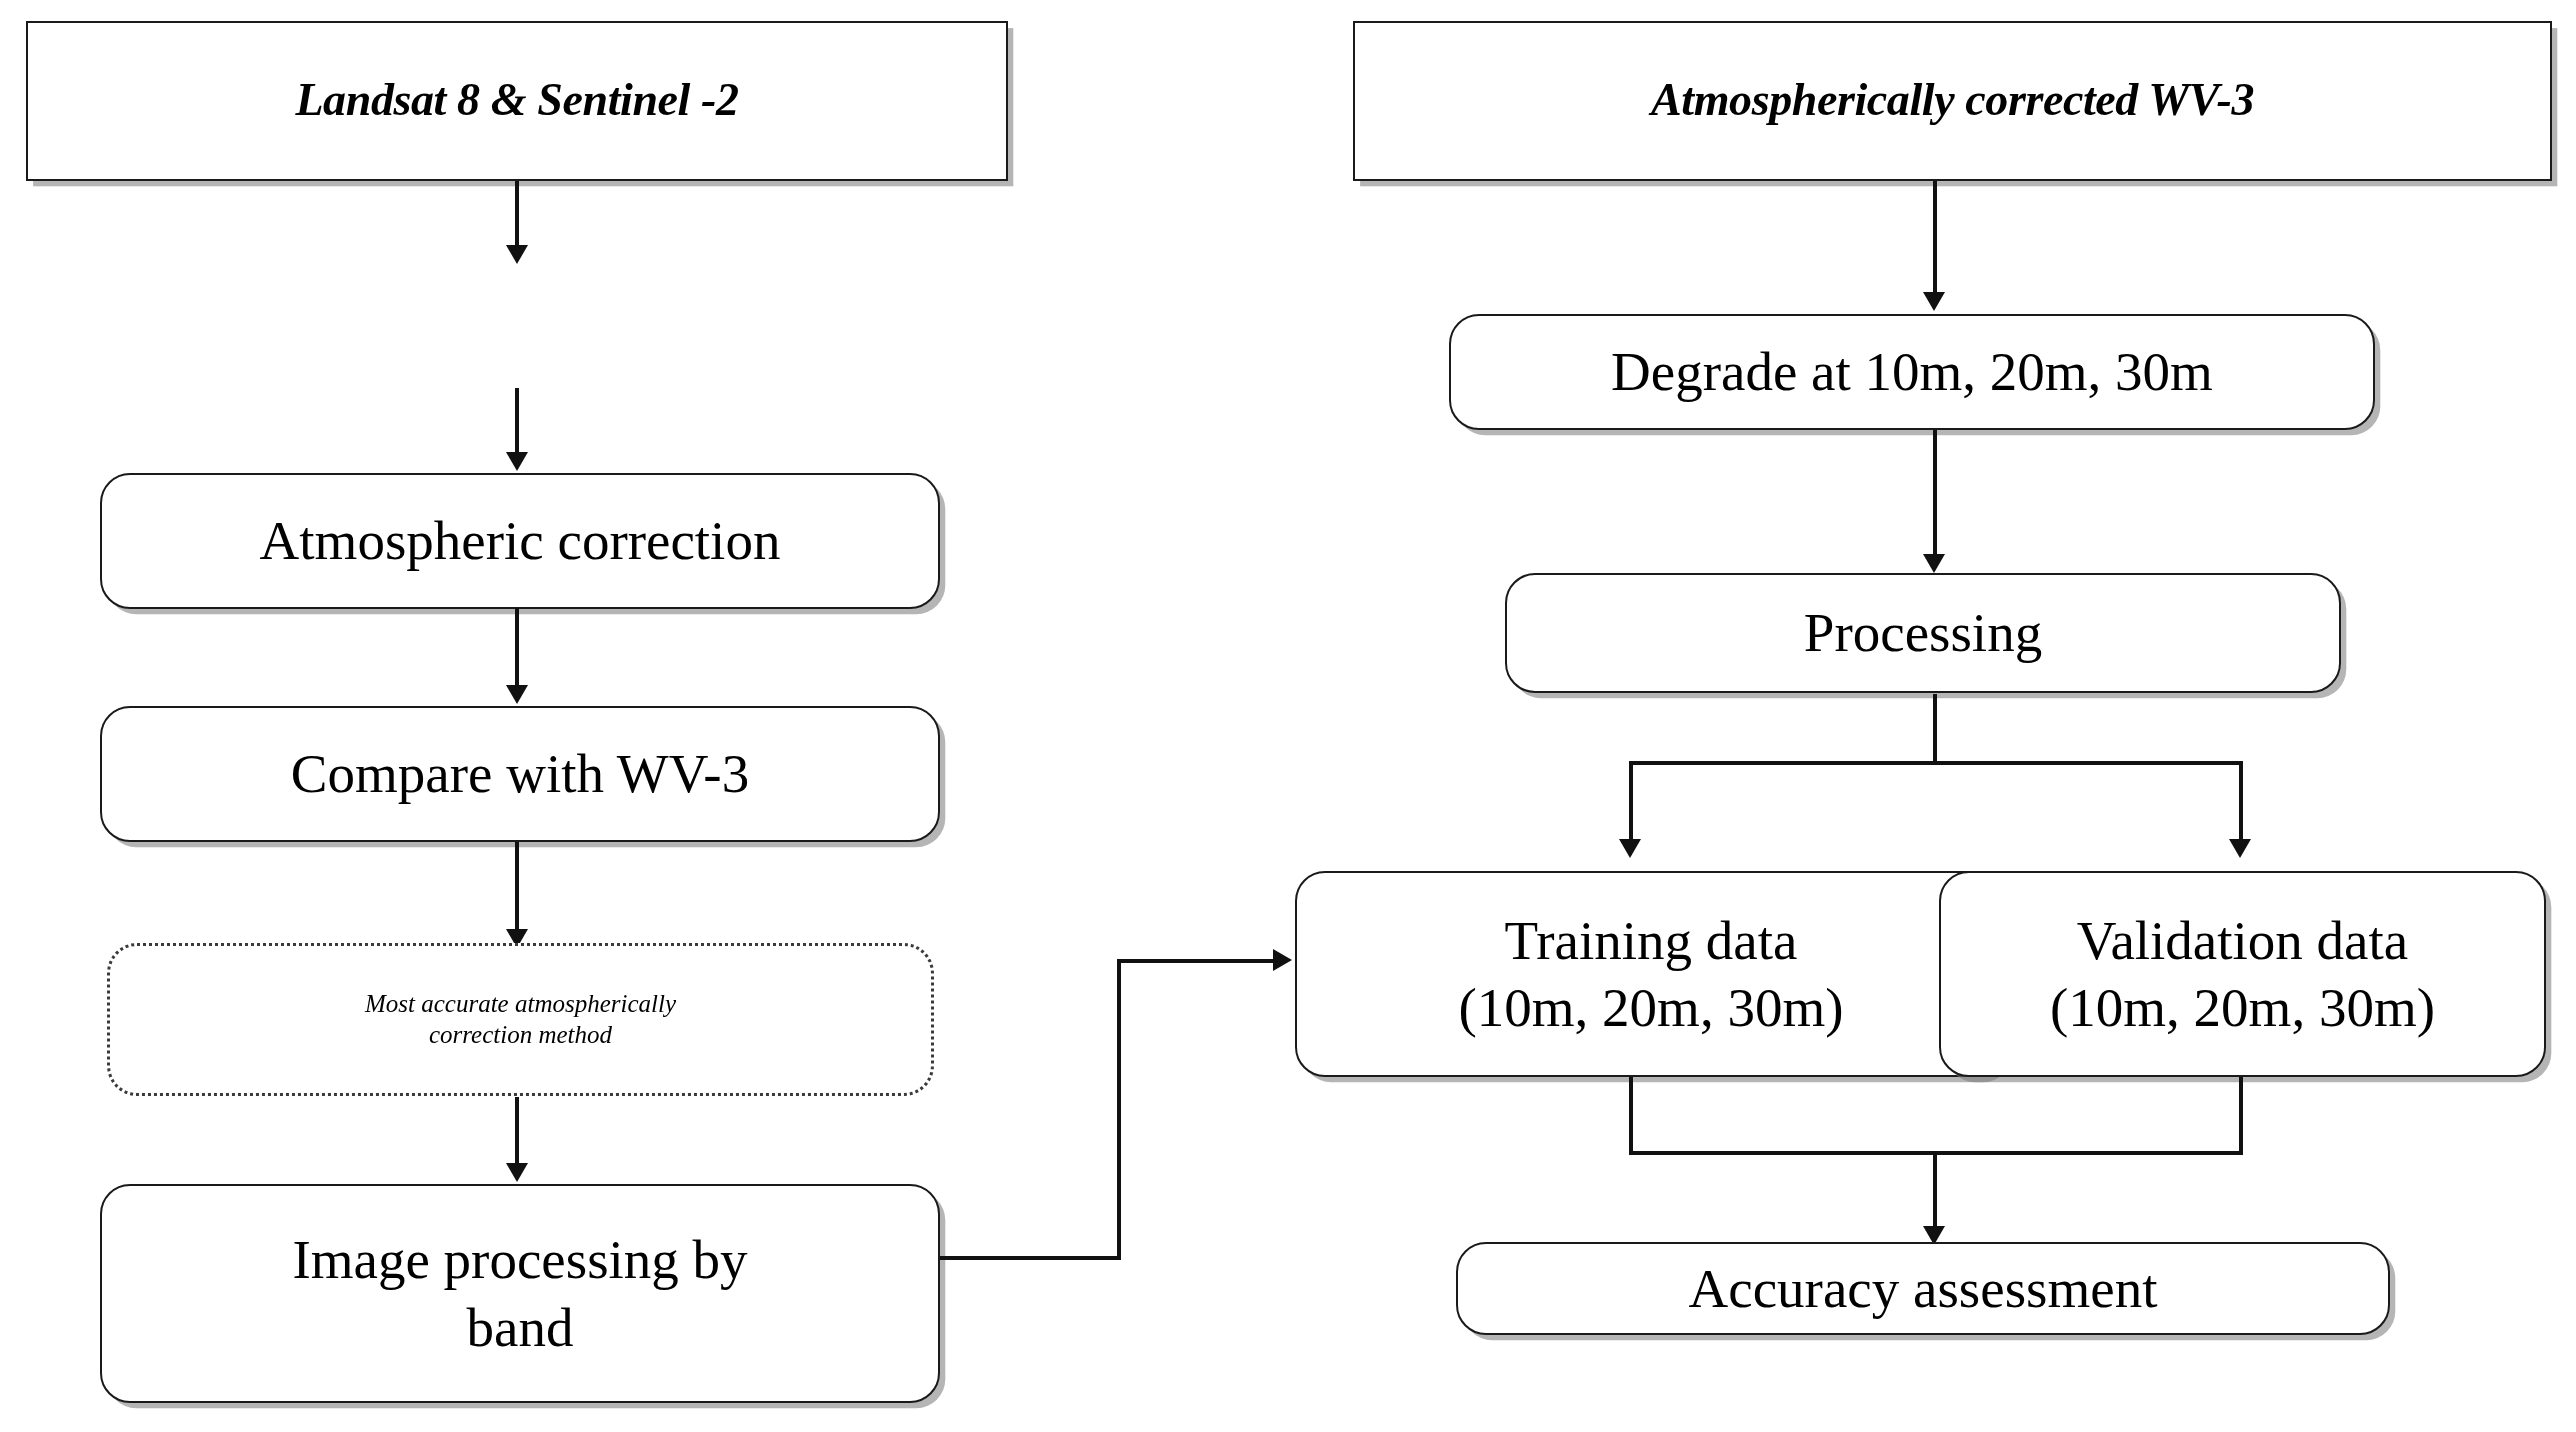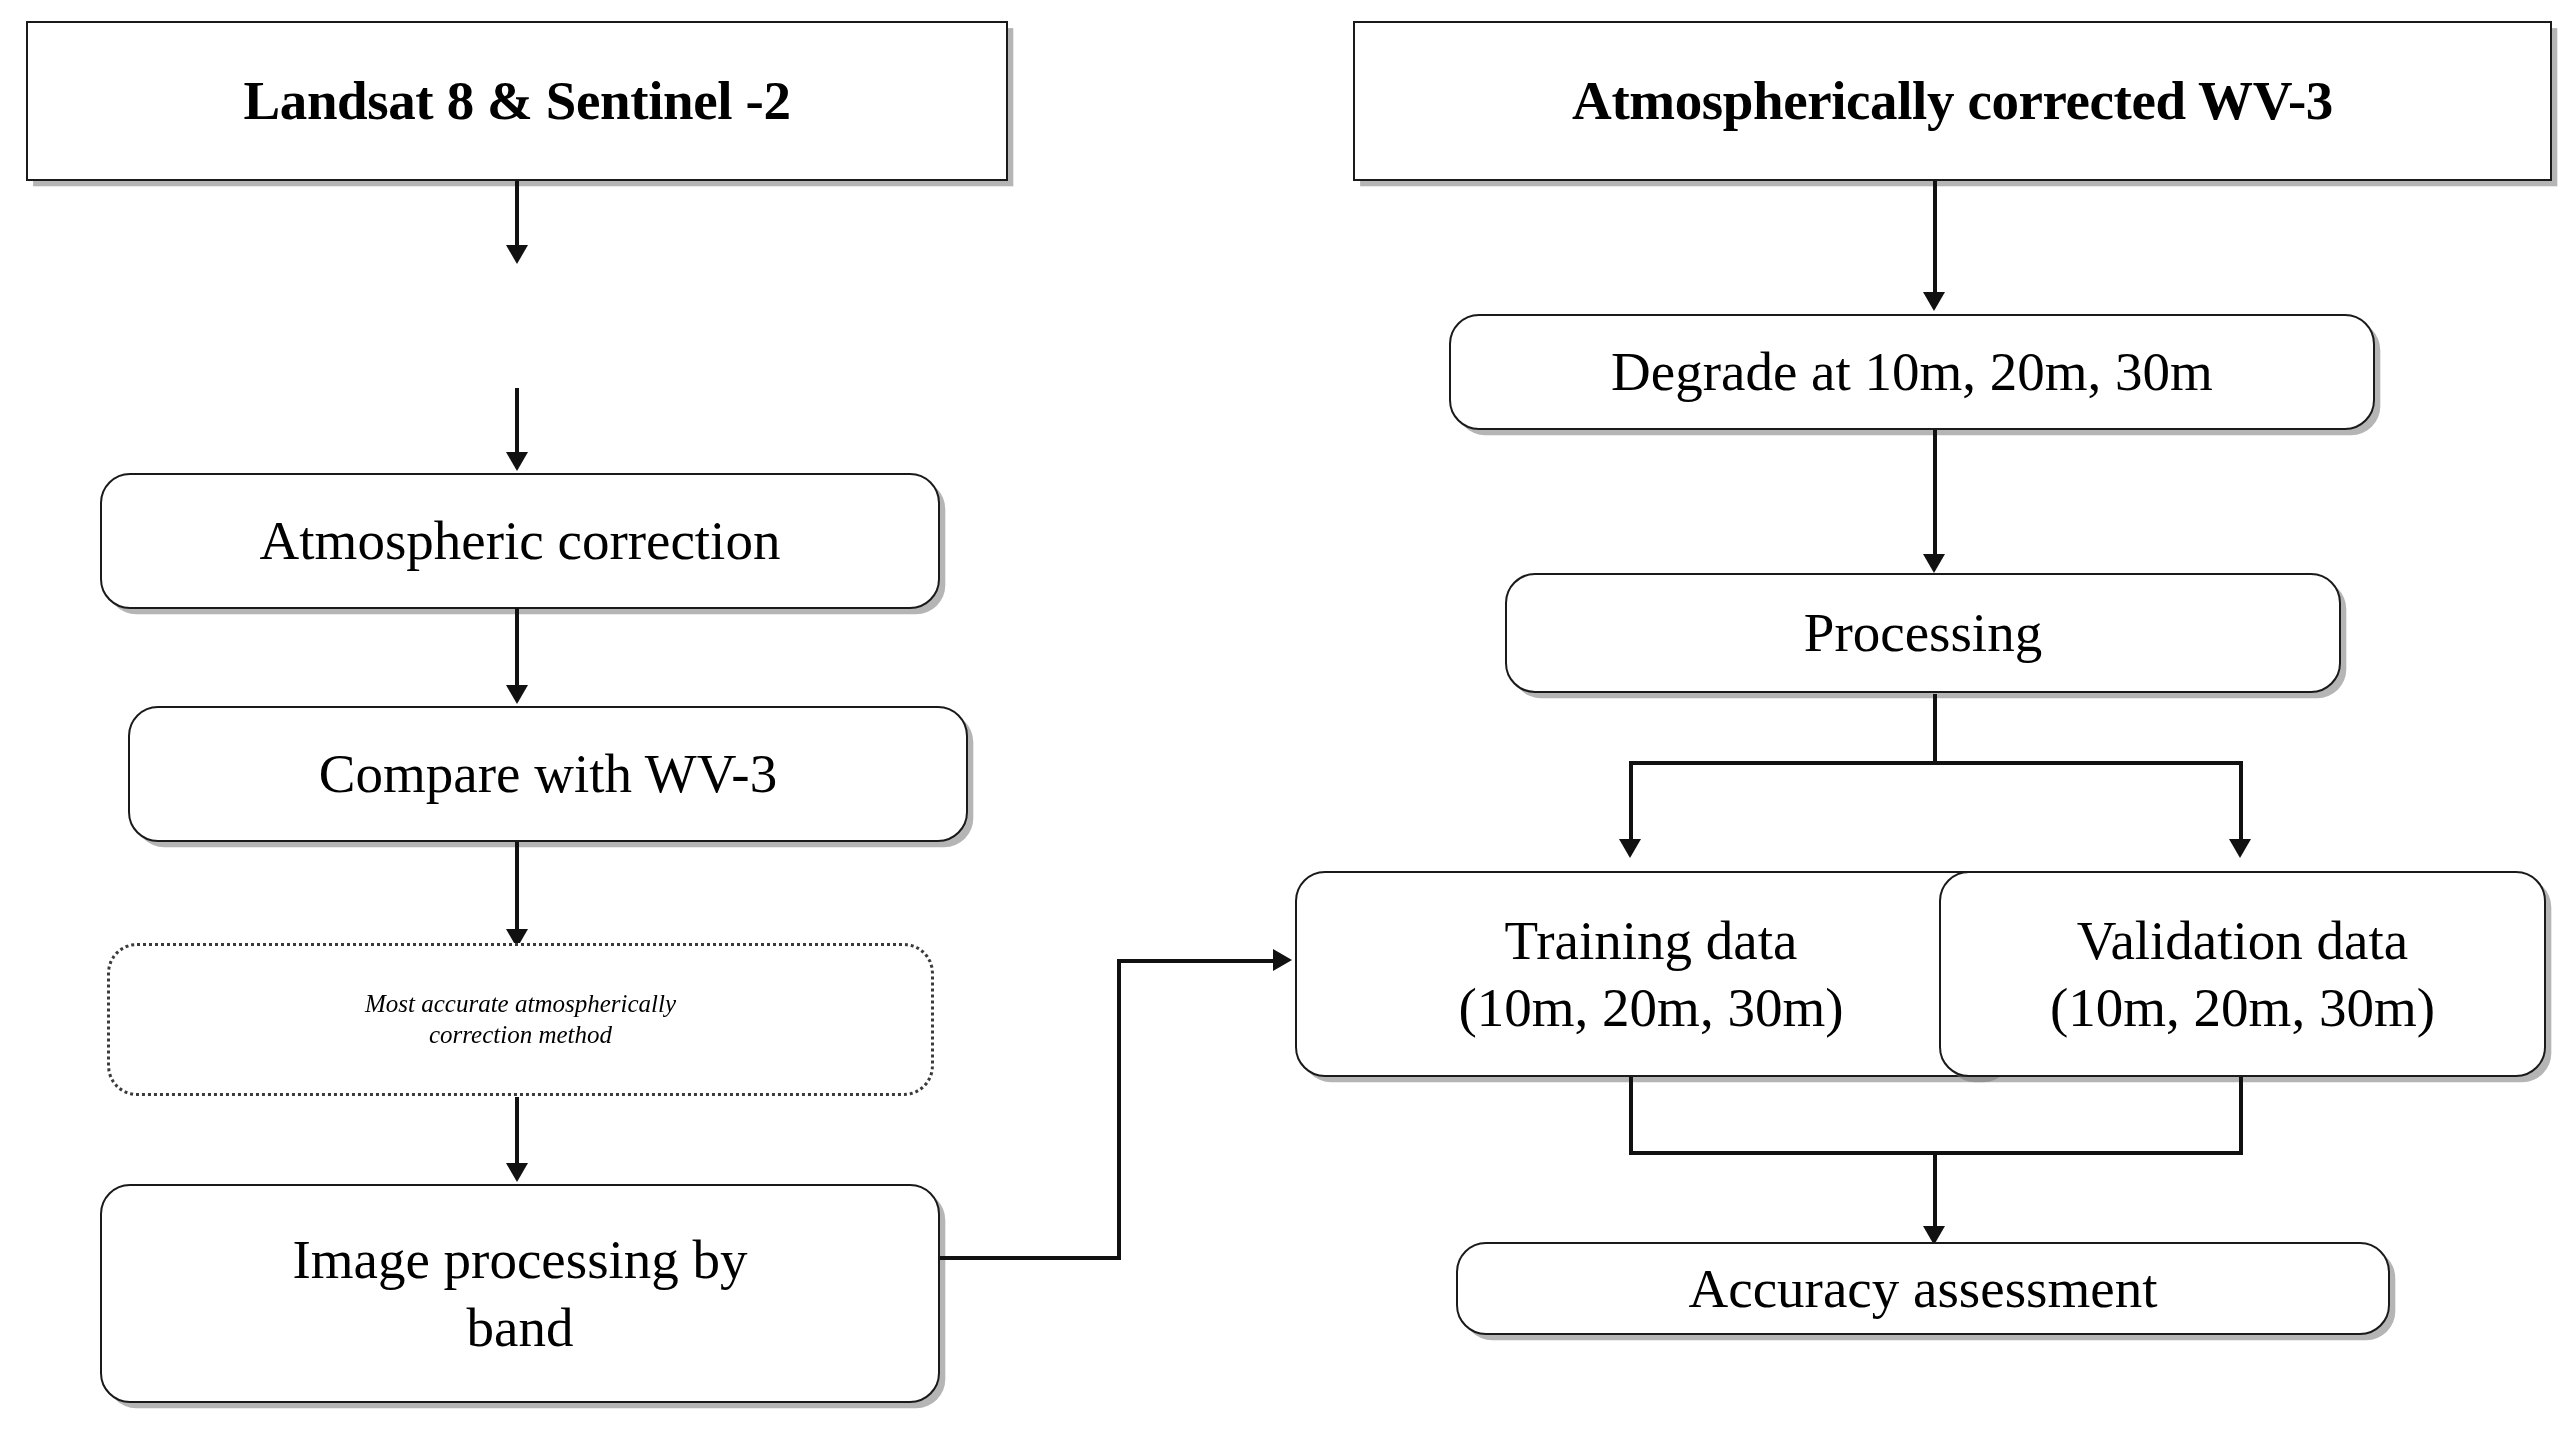--- a/index.html
+++ b/index.html
@@ -29,22 +29,23 @@
     box-shadow:6.2px 6.2px 0 -0.9px rgba(120,120,120,0.55);
   }
   .node .label{
     display:block;
     padding:0 16px;
     white-space:pre-line;
   }
   .node.rect{
     border-radius:0;
     font-weight:bold;
-    font-size:55px;
+    font-size:46px;
     letter-spacing:-0.4px;
+    font-style:italic;
   }
   .node.round{
     border-radius:30px;
     font-weight:normal;
     font-size:55px;
   }
   .node.dotted{
     border:3.6px dotted #3a3a3a;
     border-radius:30px;
     font-style:italic;
@@ -89,21 +90,21 @@
   <div class="conn v" style="left:515px; top:388px; height:70px;"></div>
   <div class="arrow" style="left:506px; top:452px;"></div>
 
   <div class="node round" style="left:100px; top:473px; width:840px; height:136px;">
     <span class="label">Atmospheric correction</span>
   </div>
 
   <div class="conn v" style="left:515px; top:608px; height:82px;"></div>
   <div class="arrow" style="left:506px; top:685px;"></div>
 
-  <div class="node round" style="left:100px; top:706px; width:840px; height:136px;margin-left:28px;">
+  <div class="node round" style="left:100px; top:706px; width:840px; height:136px;">
     <span class="label">Compare with WV-3</span>
   </div>
 
   <div class="conn v" style="left:515px; top:842px; height:93px;"></div>
   <div class="arrow" style="left:506px; top:929px;"></div>
 
   <div class="node dotted two-line" style="left:107px; top:943px; width:827px; height:153px;">
     <span class="label">Most accurate atmospherically
 correction method</span>
   </div>

